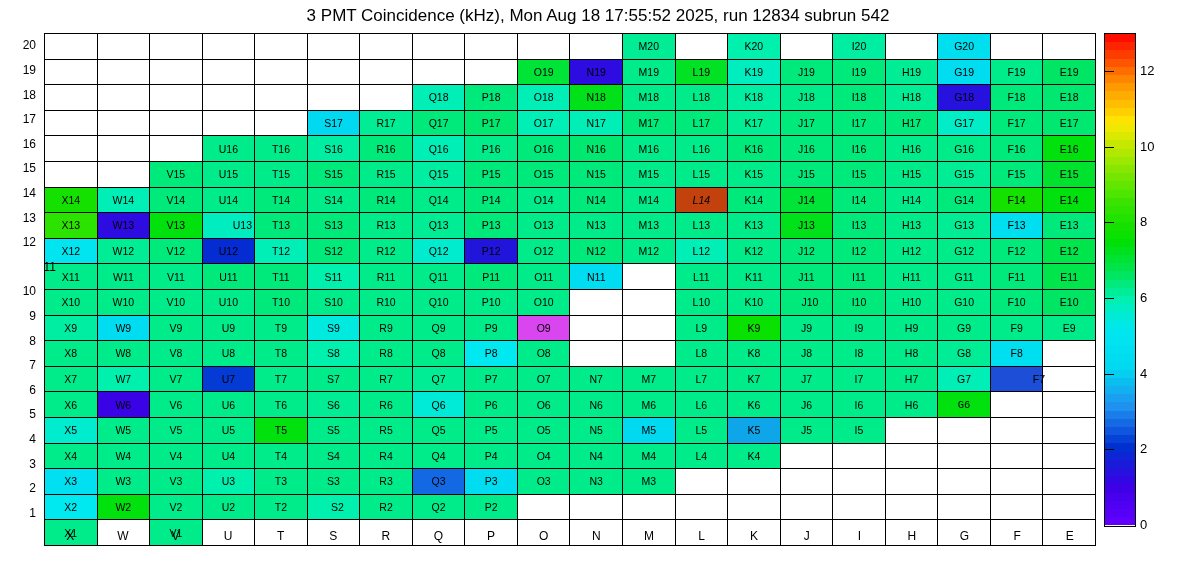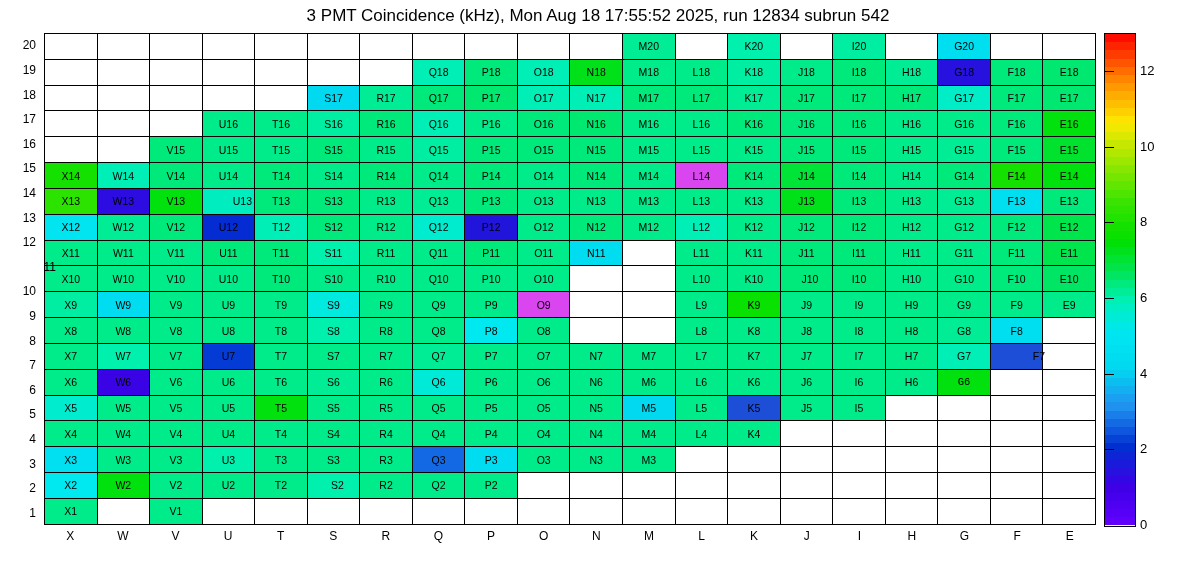--- a/index.html
+++ b/index.html
@@ -101,20 +101,42 @@
             <td class="empty"></td>
             <td style="background: rgb(0, 237, 149);">M20</td>
             <td class="empty"></td>
             <td style="background: rgb(0, 240, 174);">K20</td>
             <td class="empty"></td>
             <td style="background: rgb(0, 238, 161);">I20</td>
             <td class="empty"></td>
             <td style="background: rgb(0, 223, 240);">G20</td>
             <td class="empty"></td>
             <td class="empty"></td>
+          </tr>
+          <tr>
+            <td class="empty"></td>
+            <td class="empty"></td>
+            <td class="empty"></td>
+            <td class="empty"></td>
+            <td class="empty"></td>
+            <td class="empty"></td>
+            <td class="empty"></td>
+            <td class="empty"></td>
+            <td class="empty"></td>
+            <td style="background: rgb(0, 227, 55);">O19</td>
+            <td style="background: rgb(45, 12, 225);">N19</td>
+            <td style="background: rgb(0, 235, 137);">M19</td>
+            <td style="background: rgb(0, 226, 35);">L19</td>
+            <td style="background: rgb(0, 238, 191);">K19</td>
+            <td style="background: rgb(0, 234, 124);">J19</td>
+            <td style="background: rgb(0, 234, 124);">I19</td>
+            <td style="background: rgb(0, 237, 149);">H19</td>
+            <td style="background: rgb(0, 220, 240);">G19</td>
+            <td style="background: rgb(0, 235, 137);">F19</td>
+            <td style="background: rgb(0, 230, 100);">E19</td>
           </tr>
           <tr>
             <td class="empty"></td>
             <td class="empty"></td>
             <td class="empty"></td>
             <td class="empty"></td>
             <td class="empty"></td>
             <td class="empty"></td>
             <td class="empty"></td>
             <td style="background: rgb(0, 239, 183);">Q18</td>
@@ -203,21 +225,21 @@
             <td style="background: rgb(0, 234, 124);">V14</td>
             <td style="background: rgb(0, 235, 137);">U14</td>
             <td style="background: rgb(0, 234, 124);">T14</td>
             <td style="background: rgb(0, 235, 137);">S14</td>
             <td style="background: rgb(0, 234, 124);">R14</td>
             <td style="background: rgb(0, 235, 137);">Q14</td>
             <td style="background: rgb(0, 234, 124);">P14</td>
             <td style="background: rgb(0, 235, 137);">O14</td>
             <td style="background: rgb(0, 234, 124);">N14</td>
             <td style="background: rgb(0, 235, 137);">M14</td>
-            <td style="background: #d946ef;">L14</td>
+            <td style="background: #c2410c; font-style: italic;">L14</td>
             <td style="background: rgb(0, 234, 124);">K14</td>
             <td style="background: rgb(0, 227, 55);">J14</td>
             <td style="background: rgb(0, 234, 124);">I14</td>
             <td style="background: rgb(0, 235, 137);">H14</td>
             <td style="background: rgb(0, 234, 124);">G14</td>
             <td style="background: rgb(21, 225, 0);">F14</td>
             <td style="background: rgb(0, 225, 14);">E14</td>
           </tr>
           <tr>
             <td style="background: rgb(44, 227, 0);">X13</td>
@@ -402,21 +424,21 @@
             <td style="background: rgb(0, 235, 137);">U5</td>
             <td style="background: rgb(0, 225, 14);">T5</td>
             <td style="background: rgb(0, 235, 137);">S5</td>
             <td style="background: rgb(0, 235, 137);">R5</td>
             <td style="background: rgb(0, 235, 137);">Q5</td>
             <td style="background: rgb(0, 235, 137);">P5</td>
             <td style="background: rgb(0, 235, 137);">O5</td>
             <td style="background: rgb(0, 235, 137);">N5</td>
             <td style="background: rgb(0, 217, 240);">M5</td>
             <td style="background: rgb(0, 235, 137);">L5</td>
-            <td style="background: #1d4ed8;">K5</td>
+            <td style="background: #0ea5e9;">K5</td>
             <td style="background: rgb(0, 235, 137);">J5</td>
             <td style="background: rgb(0, 235, 137);">I5</td>
             <td class="empty"></td>
             <td class="empty"></td>
             <td class="empty"></td>
             <td class="empty"></td>
           </tr>
           <tr>
             <td style="background: rgb(0, 235, 137);">X4</td>
             <td style="background: rgb(0, 235, 137);">W4</td>

